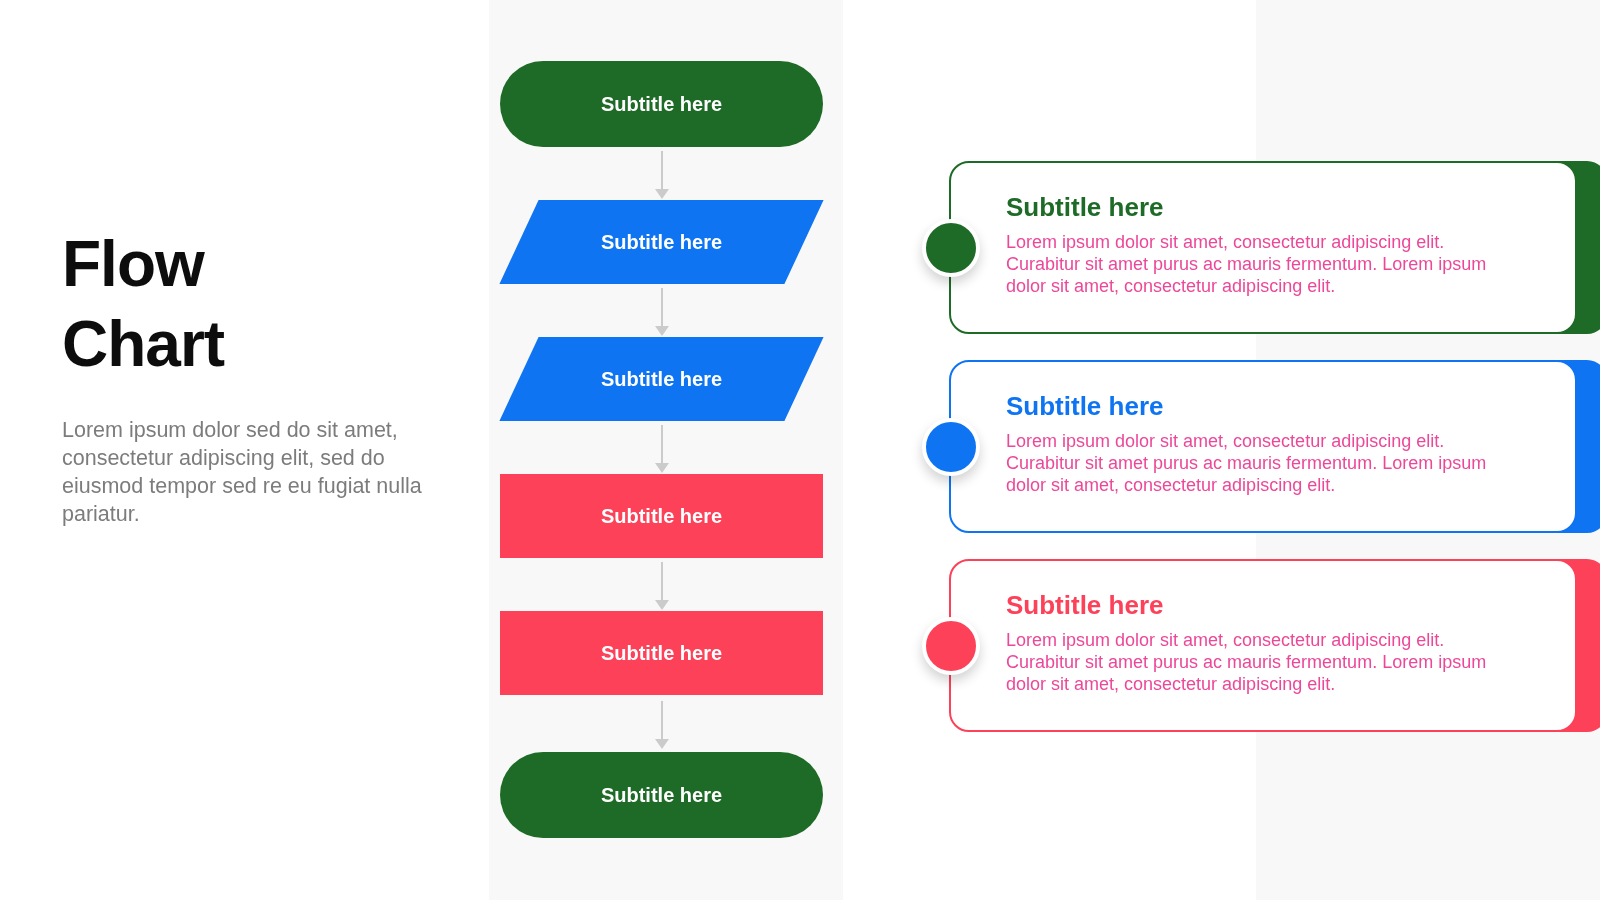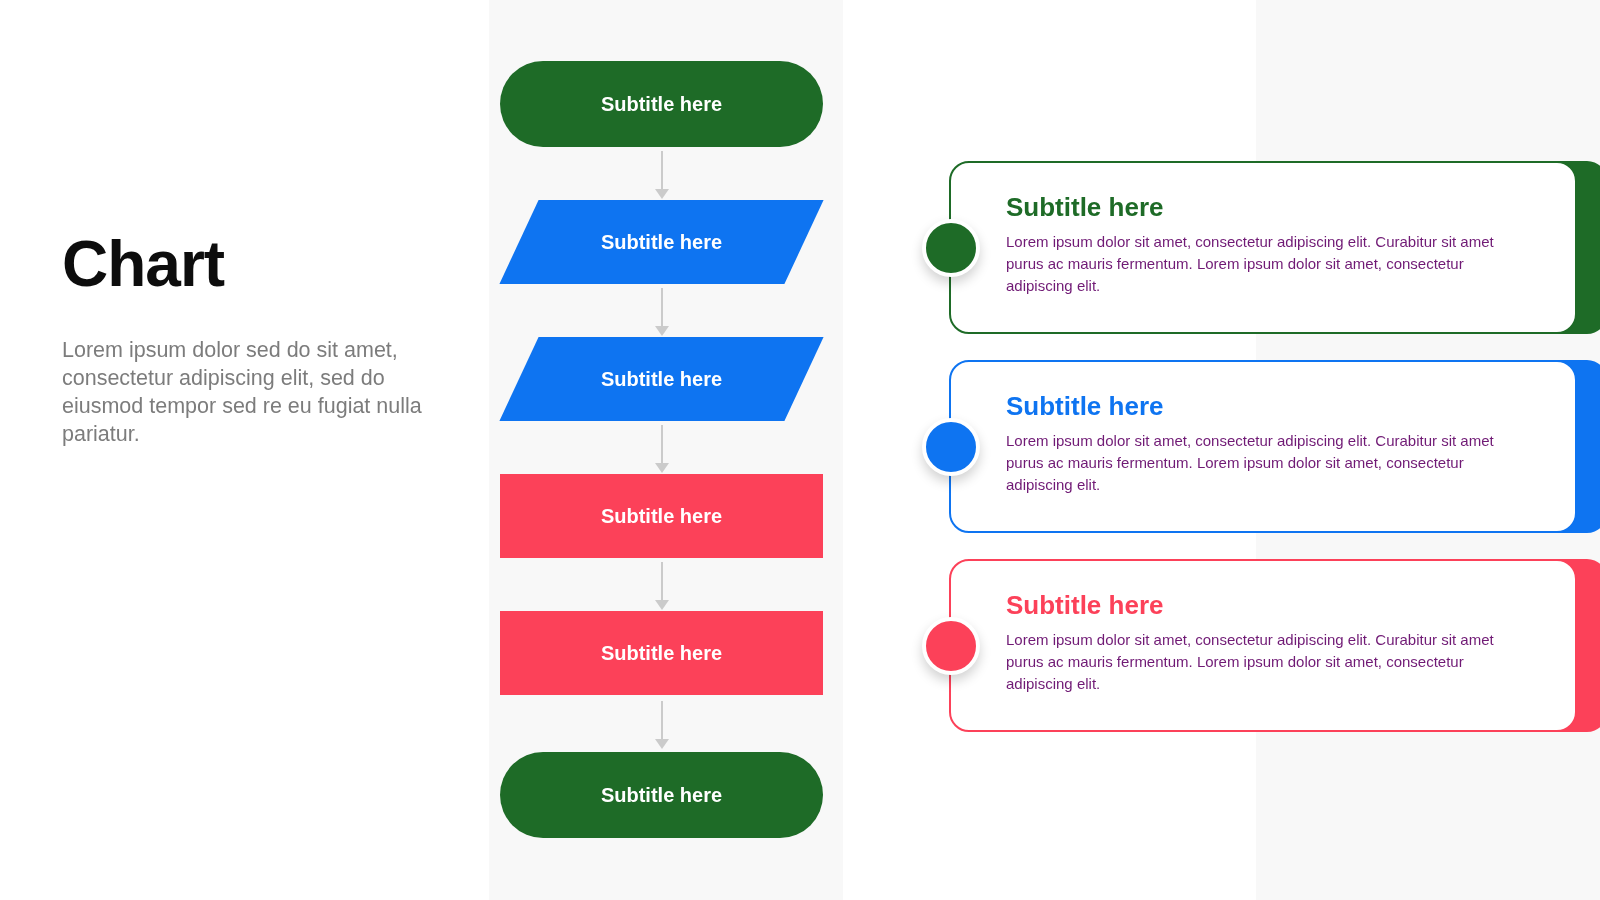--- a/index.html
+++ b/index.html
@@ -61,36 +61,37 @@
     background:#ffffff; border:2px solid #000; border-radius:20px; z-index:2;
   }
   .t1,.c1 { top:161px; } .t2,.c2 { top:360px; } .t3,.c3 { top:559px; }
 
   .card .bullet {
     position:absolute; left:-29px; top:50%; transform:translateY(-50%);
     width:58px; height:58px; border-radius:50%; box-sizing:border-box;
     border:4px solid #ffffff; box-shadow:0 6px 12px rgba(0,0,0,0.18);
   }
   .card .title { margin:29px 0 0 55px; font-size:26px; font-weight:700; line-height:30px; }
-  .card .body  { margin:9px 55px 0 55px; max-width:505px; font-size:15px; line-height:22px; color:#701a75; }
+  .card .body  { margin:9px 55px 0 55px; max-width:505px; font-size:18px; line-height:22px; color:#ec4899; }
 
   .green .title { color:#1e6b27; } .card.green { border-color:#1e6b27; }
   .blue  .title { color:#0e74f1; } .card.blue  { border-color:#0e74f1; }
   .red   .title { color:#fc4159; } .card.red   { border-color:#fc4159; }
 </style>
 </head>
 <body>
 
 <div class="stage">
 
   <div class="strip-mid"></div>
   <div class="strip-right"></div>
 
   <div class="intro">
     <div class="title">
+      <div>Flow</div>
       <div>Chart</div>
     </div>
     <div class="desc">Lorem ipsum dolor sed do sit amet, consectetur adipiscing elit, sed do eiusmod tempor sed re eu fugiat nulla pariatur.</div>
   </div>
 
   <div class="node pill bg-green n1">
     <span class="lbl">Subtitle here</span>
   </div>
   <div class="arrow a1">
       <div class="stem"></div>

